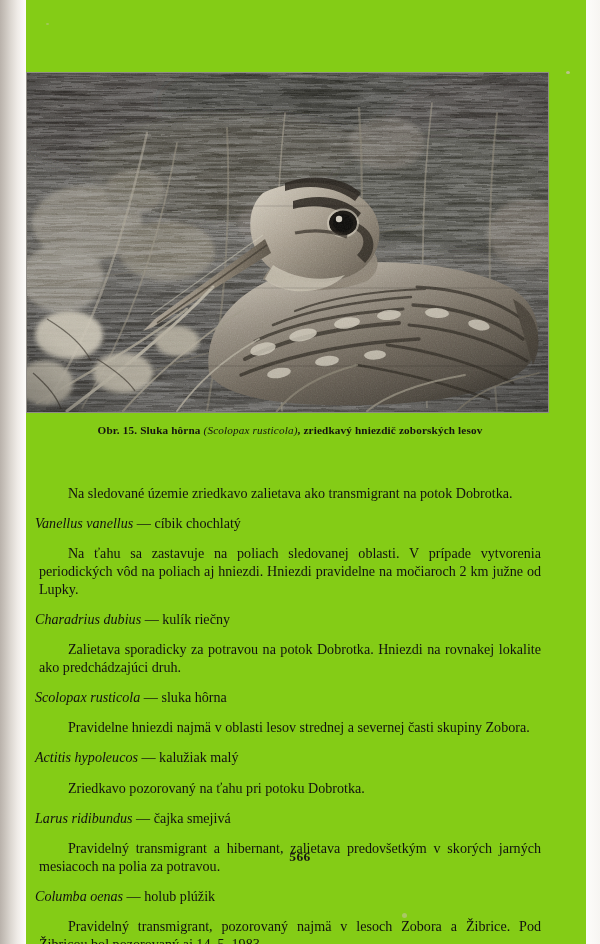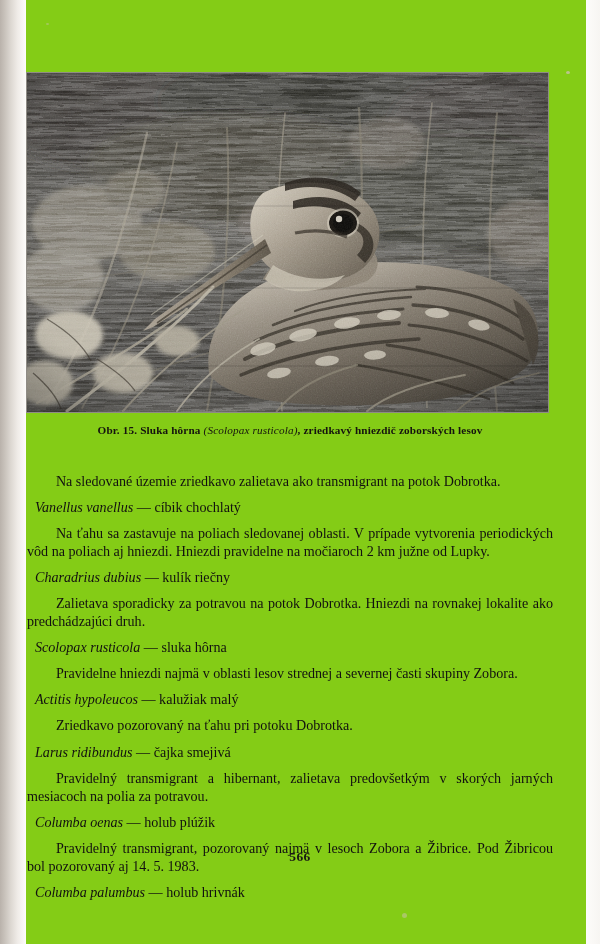--- a/index.html
+++ b/index.html
@@ -87,21 +87,21 @@
   #bodytext {
     position: absolute;
     left: 27px;
     top: 472px;
     width: 526px;
     font-size: 14.1px;
     line-height: 18.05px;
     color: #121110;
   }
   .para {
-    margin: 0;
+    margin: 12px;
     text-align: justify;
     text-align-last: left;
     text-indent: 2.05em;
     hyphens: manual;
   }
   .species {
     margin: 8px;
     text-align: left;
     text-indent: 0;
   }

